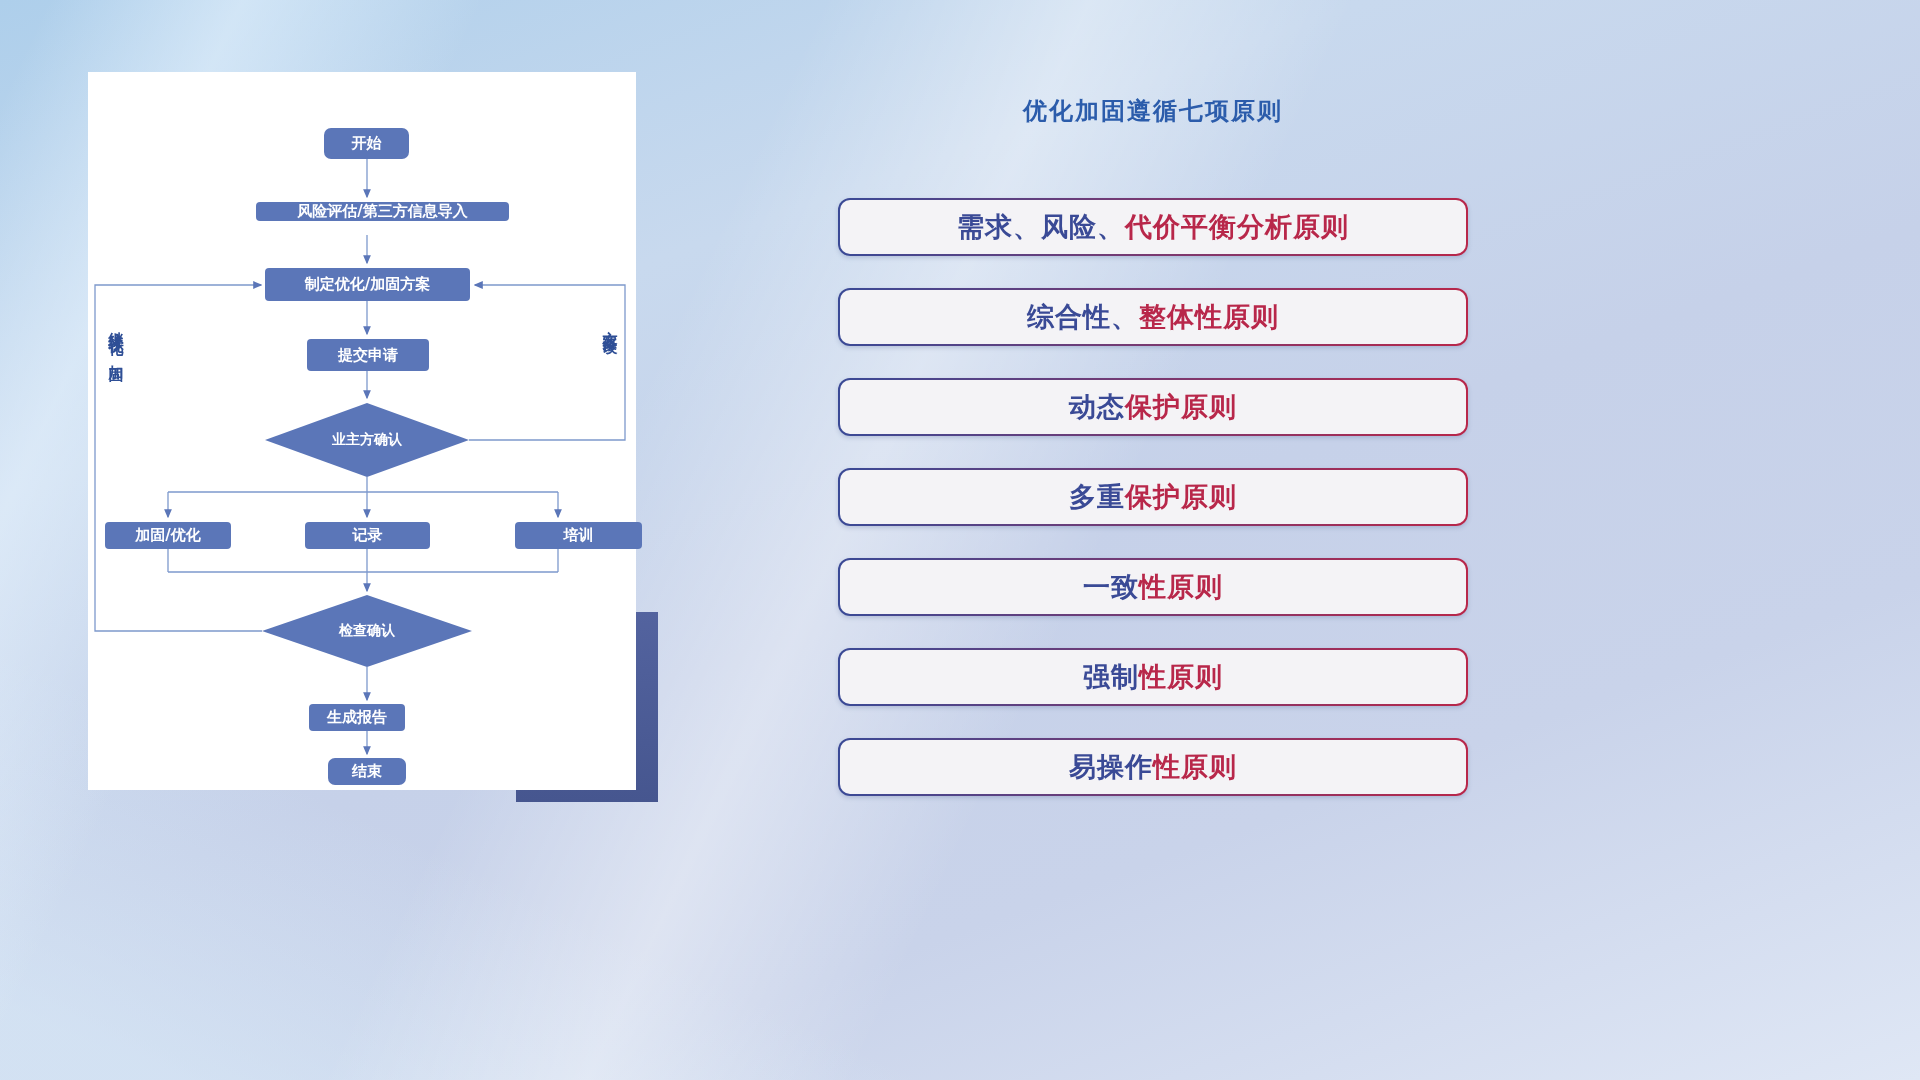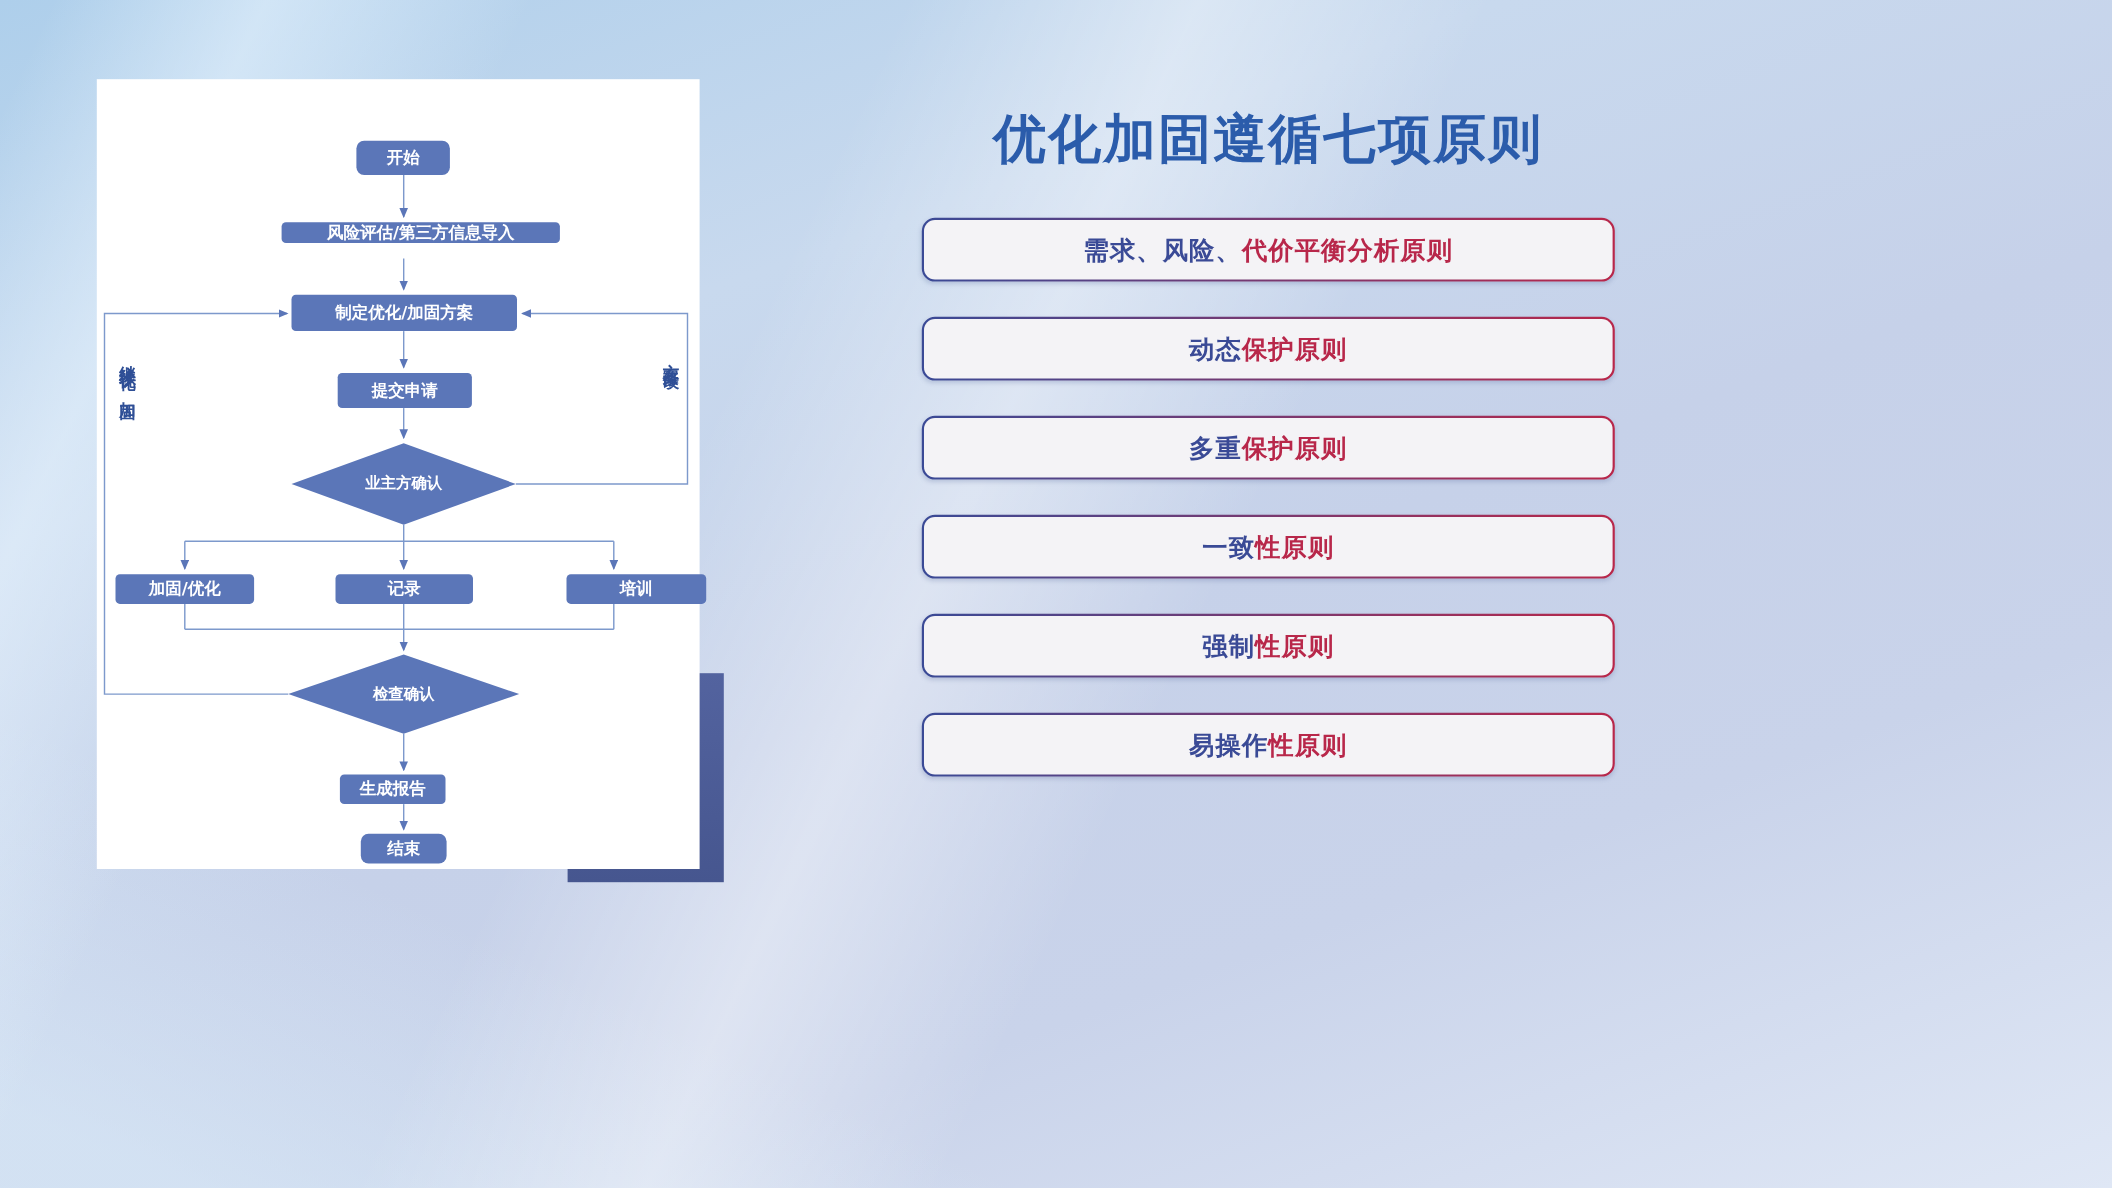--- a/index.html
+++ b/index.html
@@ -41,36 +41,36 @@
   }
   .vlabel{
     position:absolute; writing-mode:vertical-lr; text-orientation:upright;
     color:var(--label-blue,#2f4f96); font-size:15px; font-weight:600; letter-spacing:3px;
     white-space:nowrap;
   }
 
   
   .panel-title{
     position:absolute; left:838px; top:95px; width:630px;
-    text-align:center; font-size:48px; font-weight:800; letter-spacing:2px;
+    text-align:center; font-size:24px; font-weight:800; letter-spacing:2px;
     color:var(--accent-blue,#2b5cab);
   }
   .principles{
     position:absolute; left:838px; top:198px; width:630px;
     display:flex; flex-direction:column; gap:32px;
   }
   .pill{
     height:58px; border-radius:12px; padding:2px;
     background:linear-gradient(90deg, var(--principle-blue,#4c5ba4), var(--principle-red,#aa2746));
     box-shadow:0 2px 4px rgba(80,100,150,0.25);
   }
   .pill-inner{
     height:100%; border-radius:10px; background:var(--pill-bg,#f4f3f6);
     display:flex; align-items:center; justify-content:center;
-    font-size:23px; font-weight:600; letter-spacing:1px;
+    font-size:27px; font-weight:600; letter-spacing:1px;
   }
   .pill-inner .lead{ color:var(--principle-blue,#3a4a96); }
   .pill-inner .rest{ color:var(--principle-red,#b8274a); }
 </style>
 </head>
 <body>
 
 <div class="stage">
 
   <div class="card-shadow"></div>
@@ -148,20 +148,26 @@
 
   <div class="principles">
       <div class="pill">
         <div class="pill-inner">
           <span class="lead">需求、风险、</span>
           <span class="rest">代价平衡分析原则</span>
         </div>
       </div>
       <div class="pill">
         <div class="pill-inner">
+          <span class="lead">综合性、</span>
+          <span class="rest">整体性原则</span>
+        </div>
+      </div>
+      <div class="pill">
+        <div class="pill-inner">
           <span class="lead">动态</span>
           <span class="rest">保护原则</span>
         </div>
       </div>
       <div class="pill">
         <div class="pill-inner">
           <span class="lead">多重</span>
           <span class="rest">保护原则</span>
         </div>
       </div>

